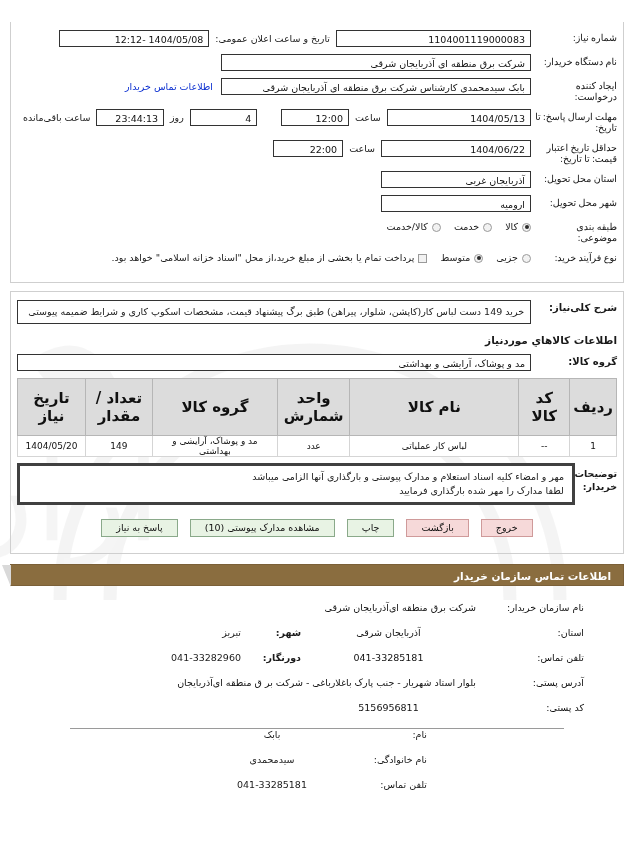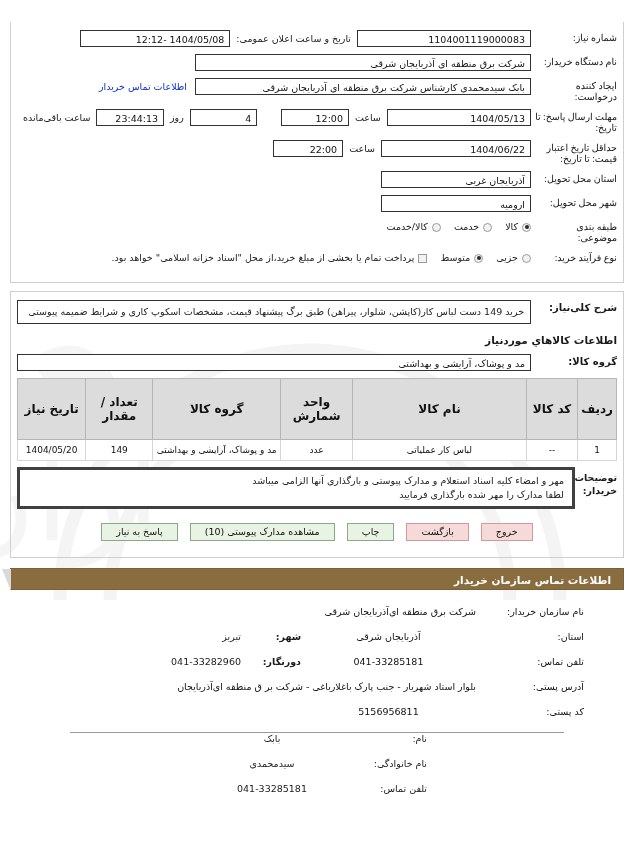--- a/index.html
+++ b/index.html
@@ -96,22 +96,22 @@
     height: 17px;
     line-height: 17px;
     font-size: 9.5px;
     padding: 0 5px;
     box-sizing: border-box;
     text-align: right;
     color: #111;
     white-space: nowrap;
     overflow: hidden;
   }
-  .fbox.wide   { width: 174px; }
-  .fbox.vwide  { width: 336px; }
+  .fbox.wide   { width: 195px; }
+  .fbox.vwide  { width: 310px; }
   .fbox.med    { width: 150px; }
   .fbox.small  { width: 70px; }
   .inline-lbl {
     font-size: 9.5px;
     line-height: 17px;
     padding: 0 6px;
     white-space: nowrap;
   }
 
   .link {
@@ -192,22 +192,22 @@
     border-collapse: collapse;
     font-size: 9px;
     margin-top: 4px;
   }
   table.goods th {
     background: #dcdcdc;
     border: 1px solid #b6b6b6;
     font-weight: bold;
     height: 19px;
     color: #111;
-    font-size: 12px;
-    padding: 16px 3px;
+    font-size: 15px;
+    padding: 10px 3px;
   }
   table.goods td {
     border: 1px solid #d5d5d5;
     height: 20px;
     text-align: center;
     background: #fff;
     font-size: 9px;
     padding: 0 3px;
     color: #111;
   }

